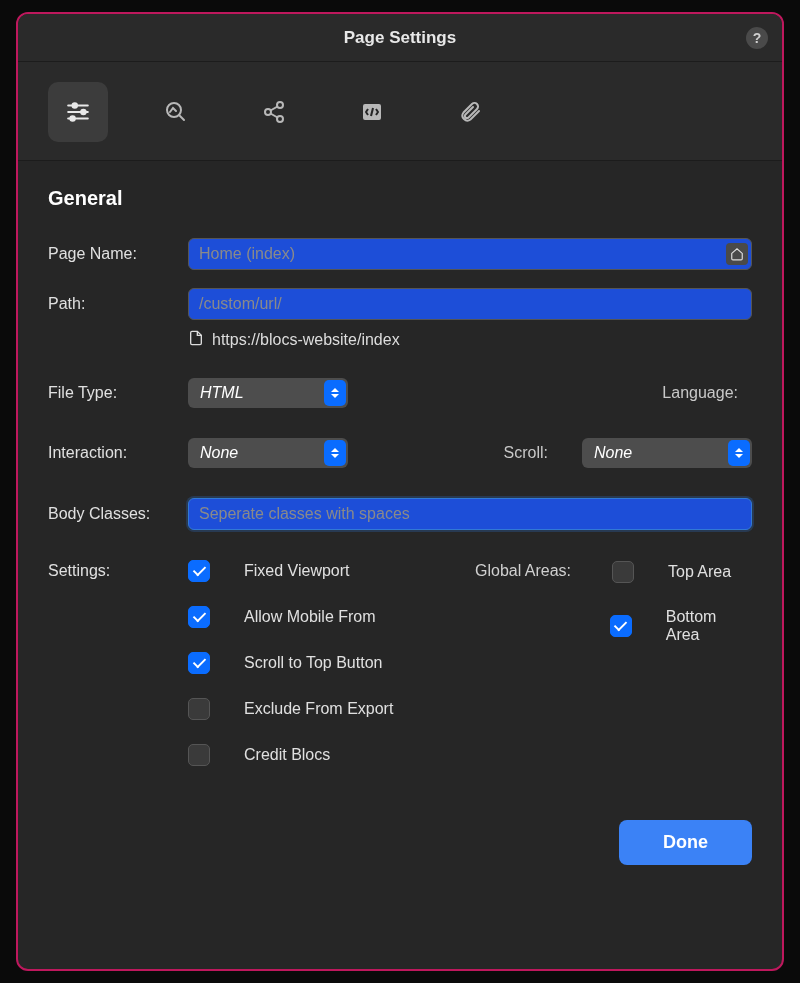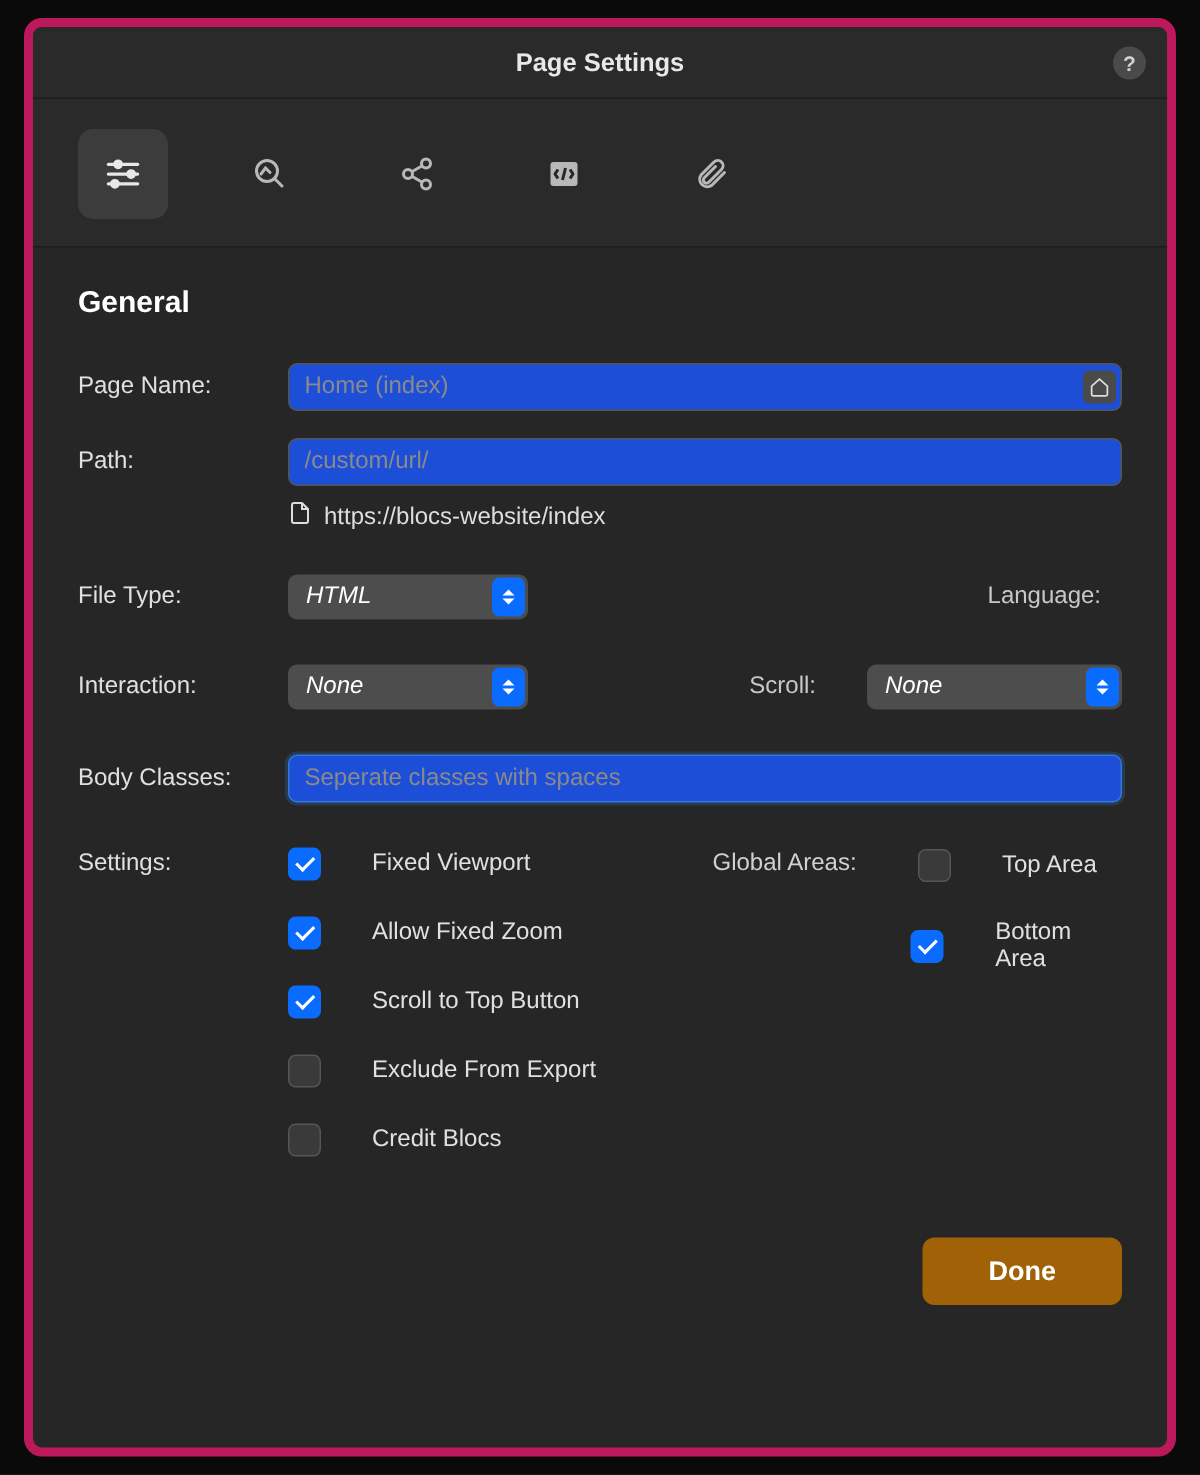--- a/index.html
+++ b/index.html
@@ -12,21 +12,21 @@
     position: relative;
   }
   .dialog {
     position: absolute;
     top: 12px;
     left: 16px;
     right: 16px;
     bottom: 12px;
     background: #262626;
     border-radius: 12px;
-    border: 6px solid #be185d;
+    border: 2px solid #be185d;
     display: flex;
     flex-direction: column;
     overflow: hidden;
   }
   .titlebar {
     height: 48px;
     display: flex;
     align-items: center;
     justify-content: center;
     position: relative;
@@ -215,21 +215,21 @@
     transform: rotate(45deg) translate(-1px,-1px);
   }
   .check-label { color: #e0e0e0; font-size: 16px; }
   .settings-row { display:flex; align-items:flex-start; margin-top: 8px;}
   .settings-left { width: 140px; color:#e0e0e0; font-size:16px; padding-top:2px;}
   .settings-cols { flex:1; display:flex; gap: 10px;}
   .col { flex:1; }
   .col-header { color:#d0d0d0; font-size:16px; margin-bottom: 2px; display:flex; align-items:center; height:22px;}
   .done-row { display:flex; justify-content:flex-end; margin-top: 30px;}
   .done-btn {
-    background: #a16207;
+    background: #3b82f6;
     color: #fff;
     border: none;
     border-radius: 8px;
     font-size: 18px;
     font-weight: 600;
     padding: 12px 44px;
     cursor: pointer;
   }
 </style>
 </head>
@@ -359,21 +359,21 @@
     <div class="settings-row">
       <div class="settings-left">Settings:</div>
       <div class="settings-cols">
         <div class="col">
           <div class="check-row">
             <div class="checkbox checked"></div>
             <span class="check-label">Fixed Viewport</span>
           </div>
           <div class="check-row">
             <div class="checkbox checked"></div>
-            <span class="check-label">Allow Fixed Zoom</span>
+            <span class="check-label">Allow Mobile From</span>
           </div>
           <div class="check-row">
             <div class="checkbox checked"></div>
             <span class="check-label">Scroll to Top Button</span>
           </div>
           <div class="check-row">
             <div class="checkbox"></div>
             <span class="check-label">Exclude From Export</span>
           </div>
           <div class="check-row">

